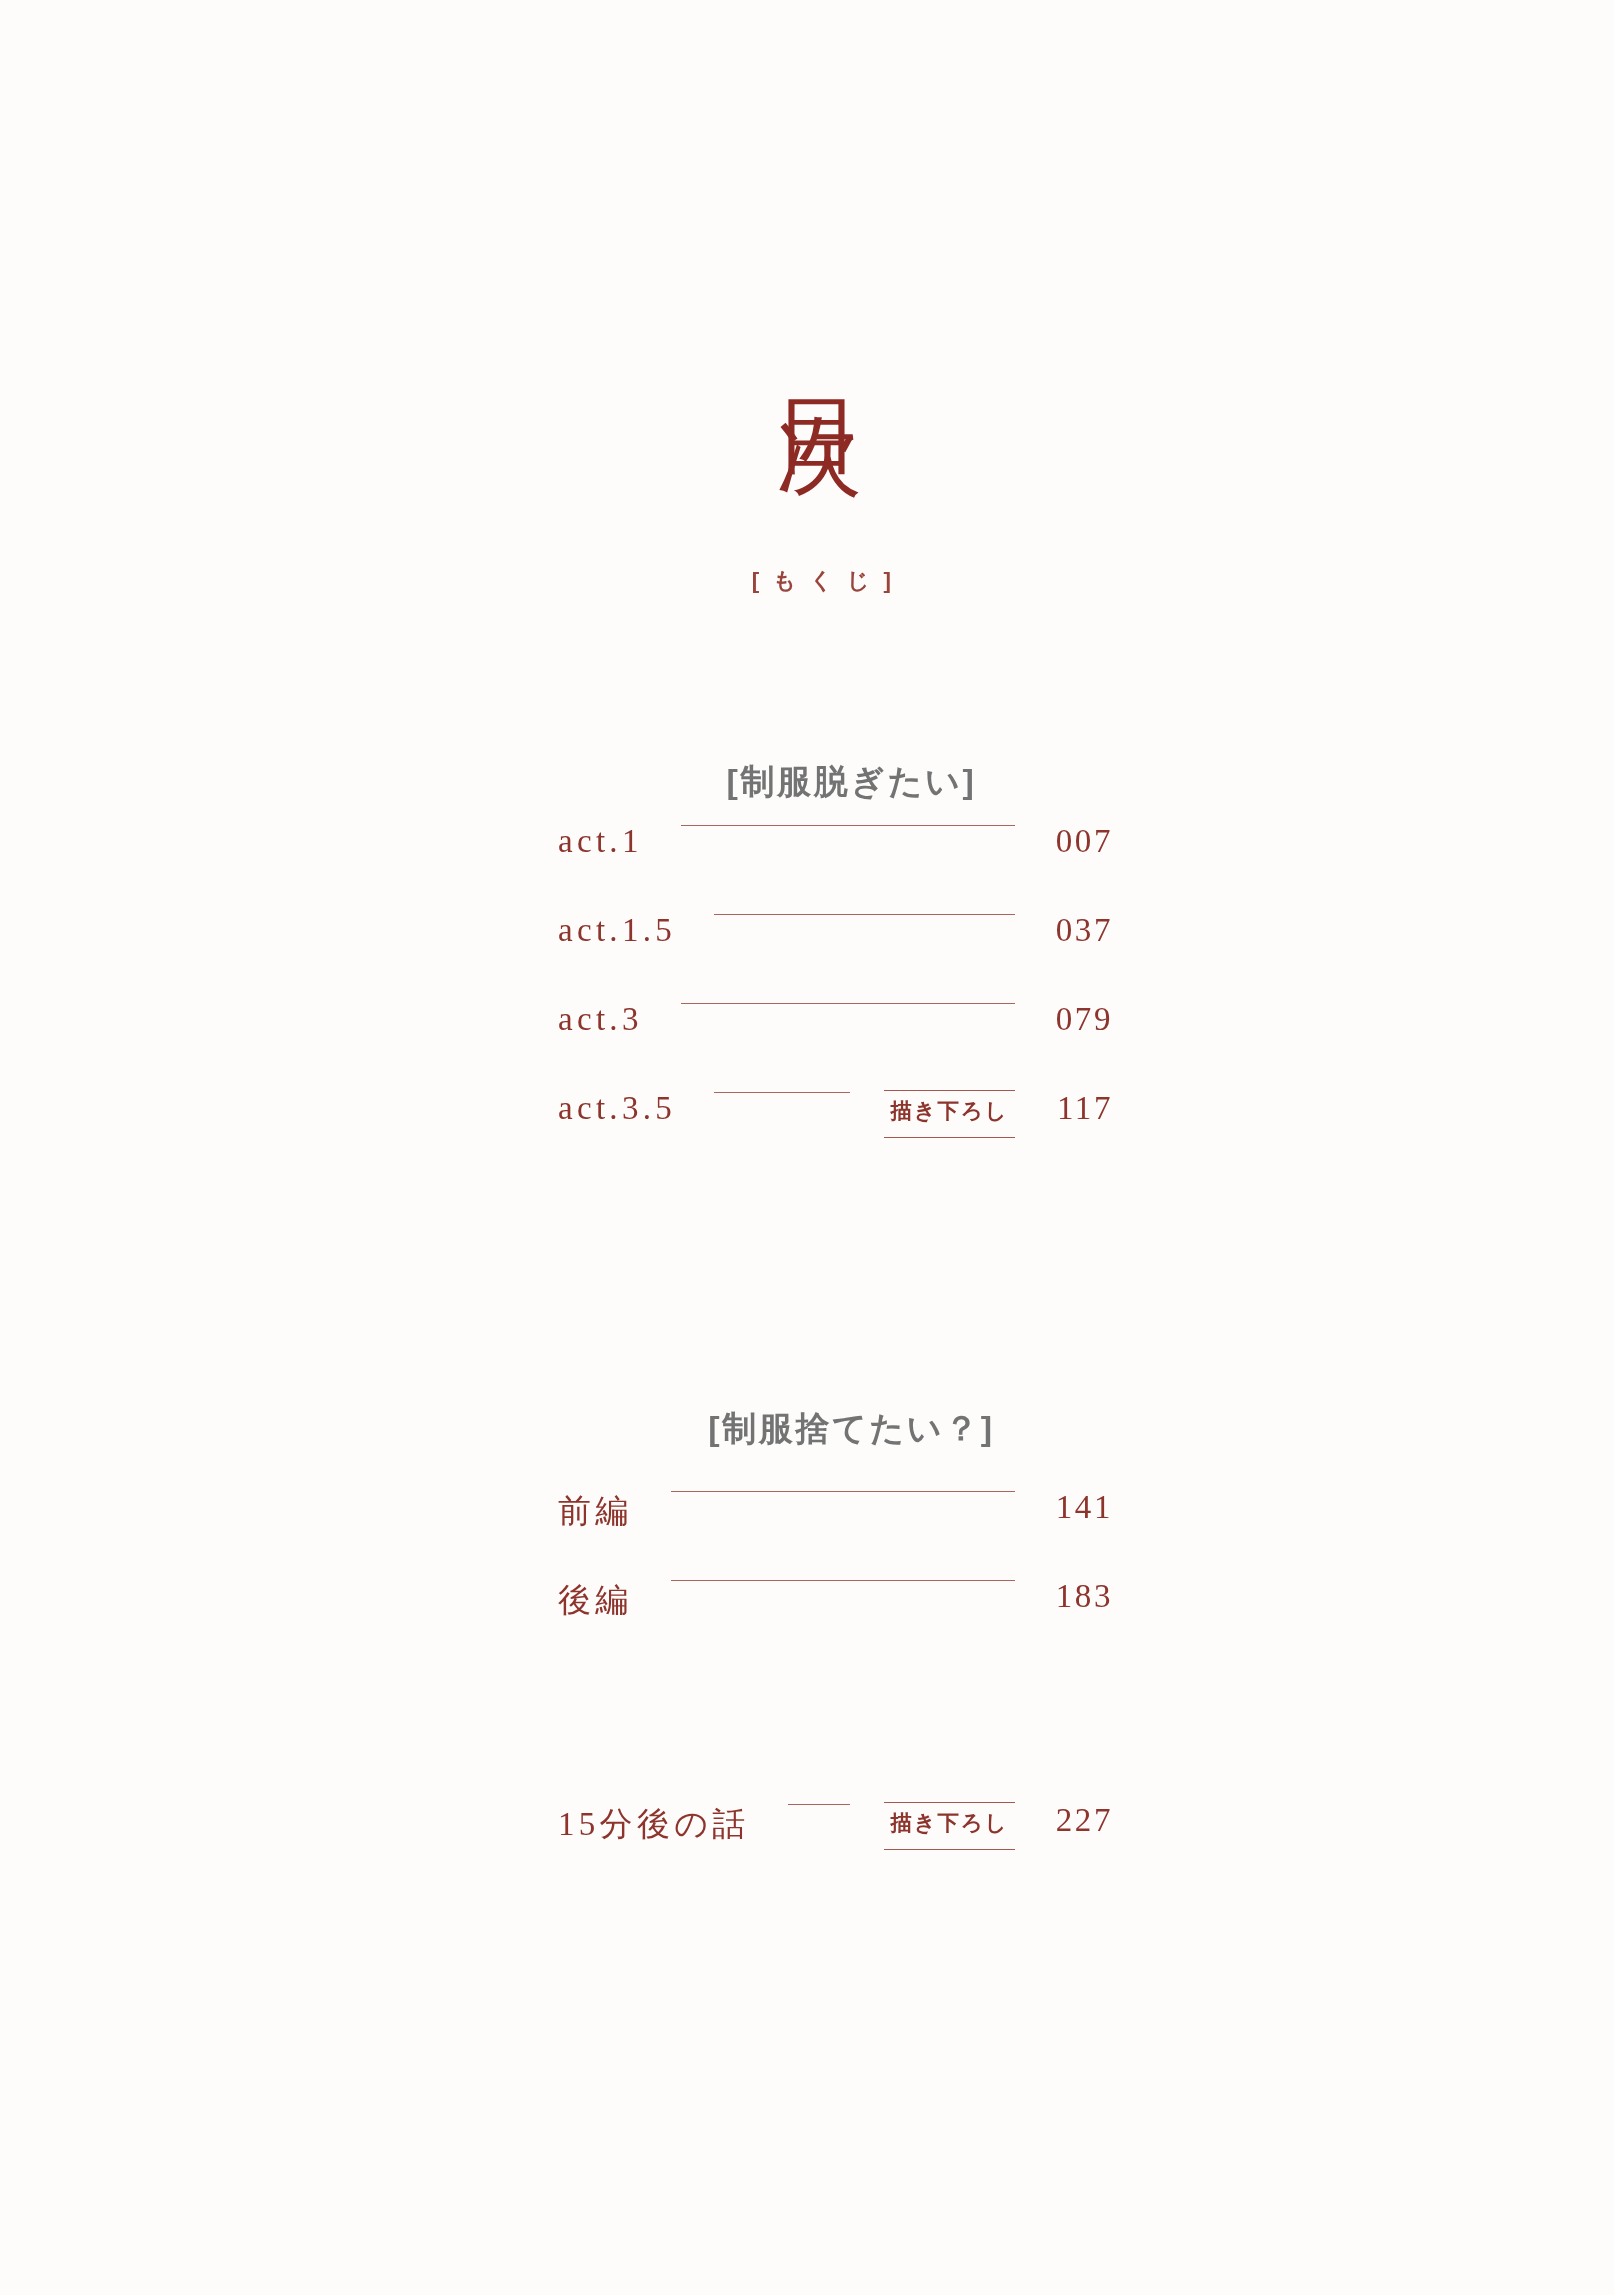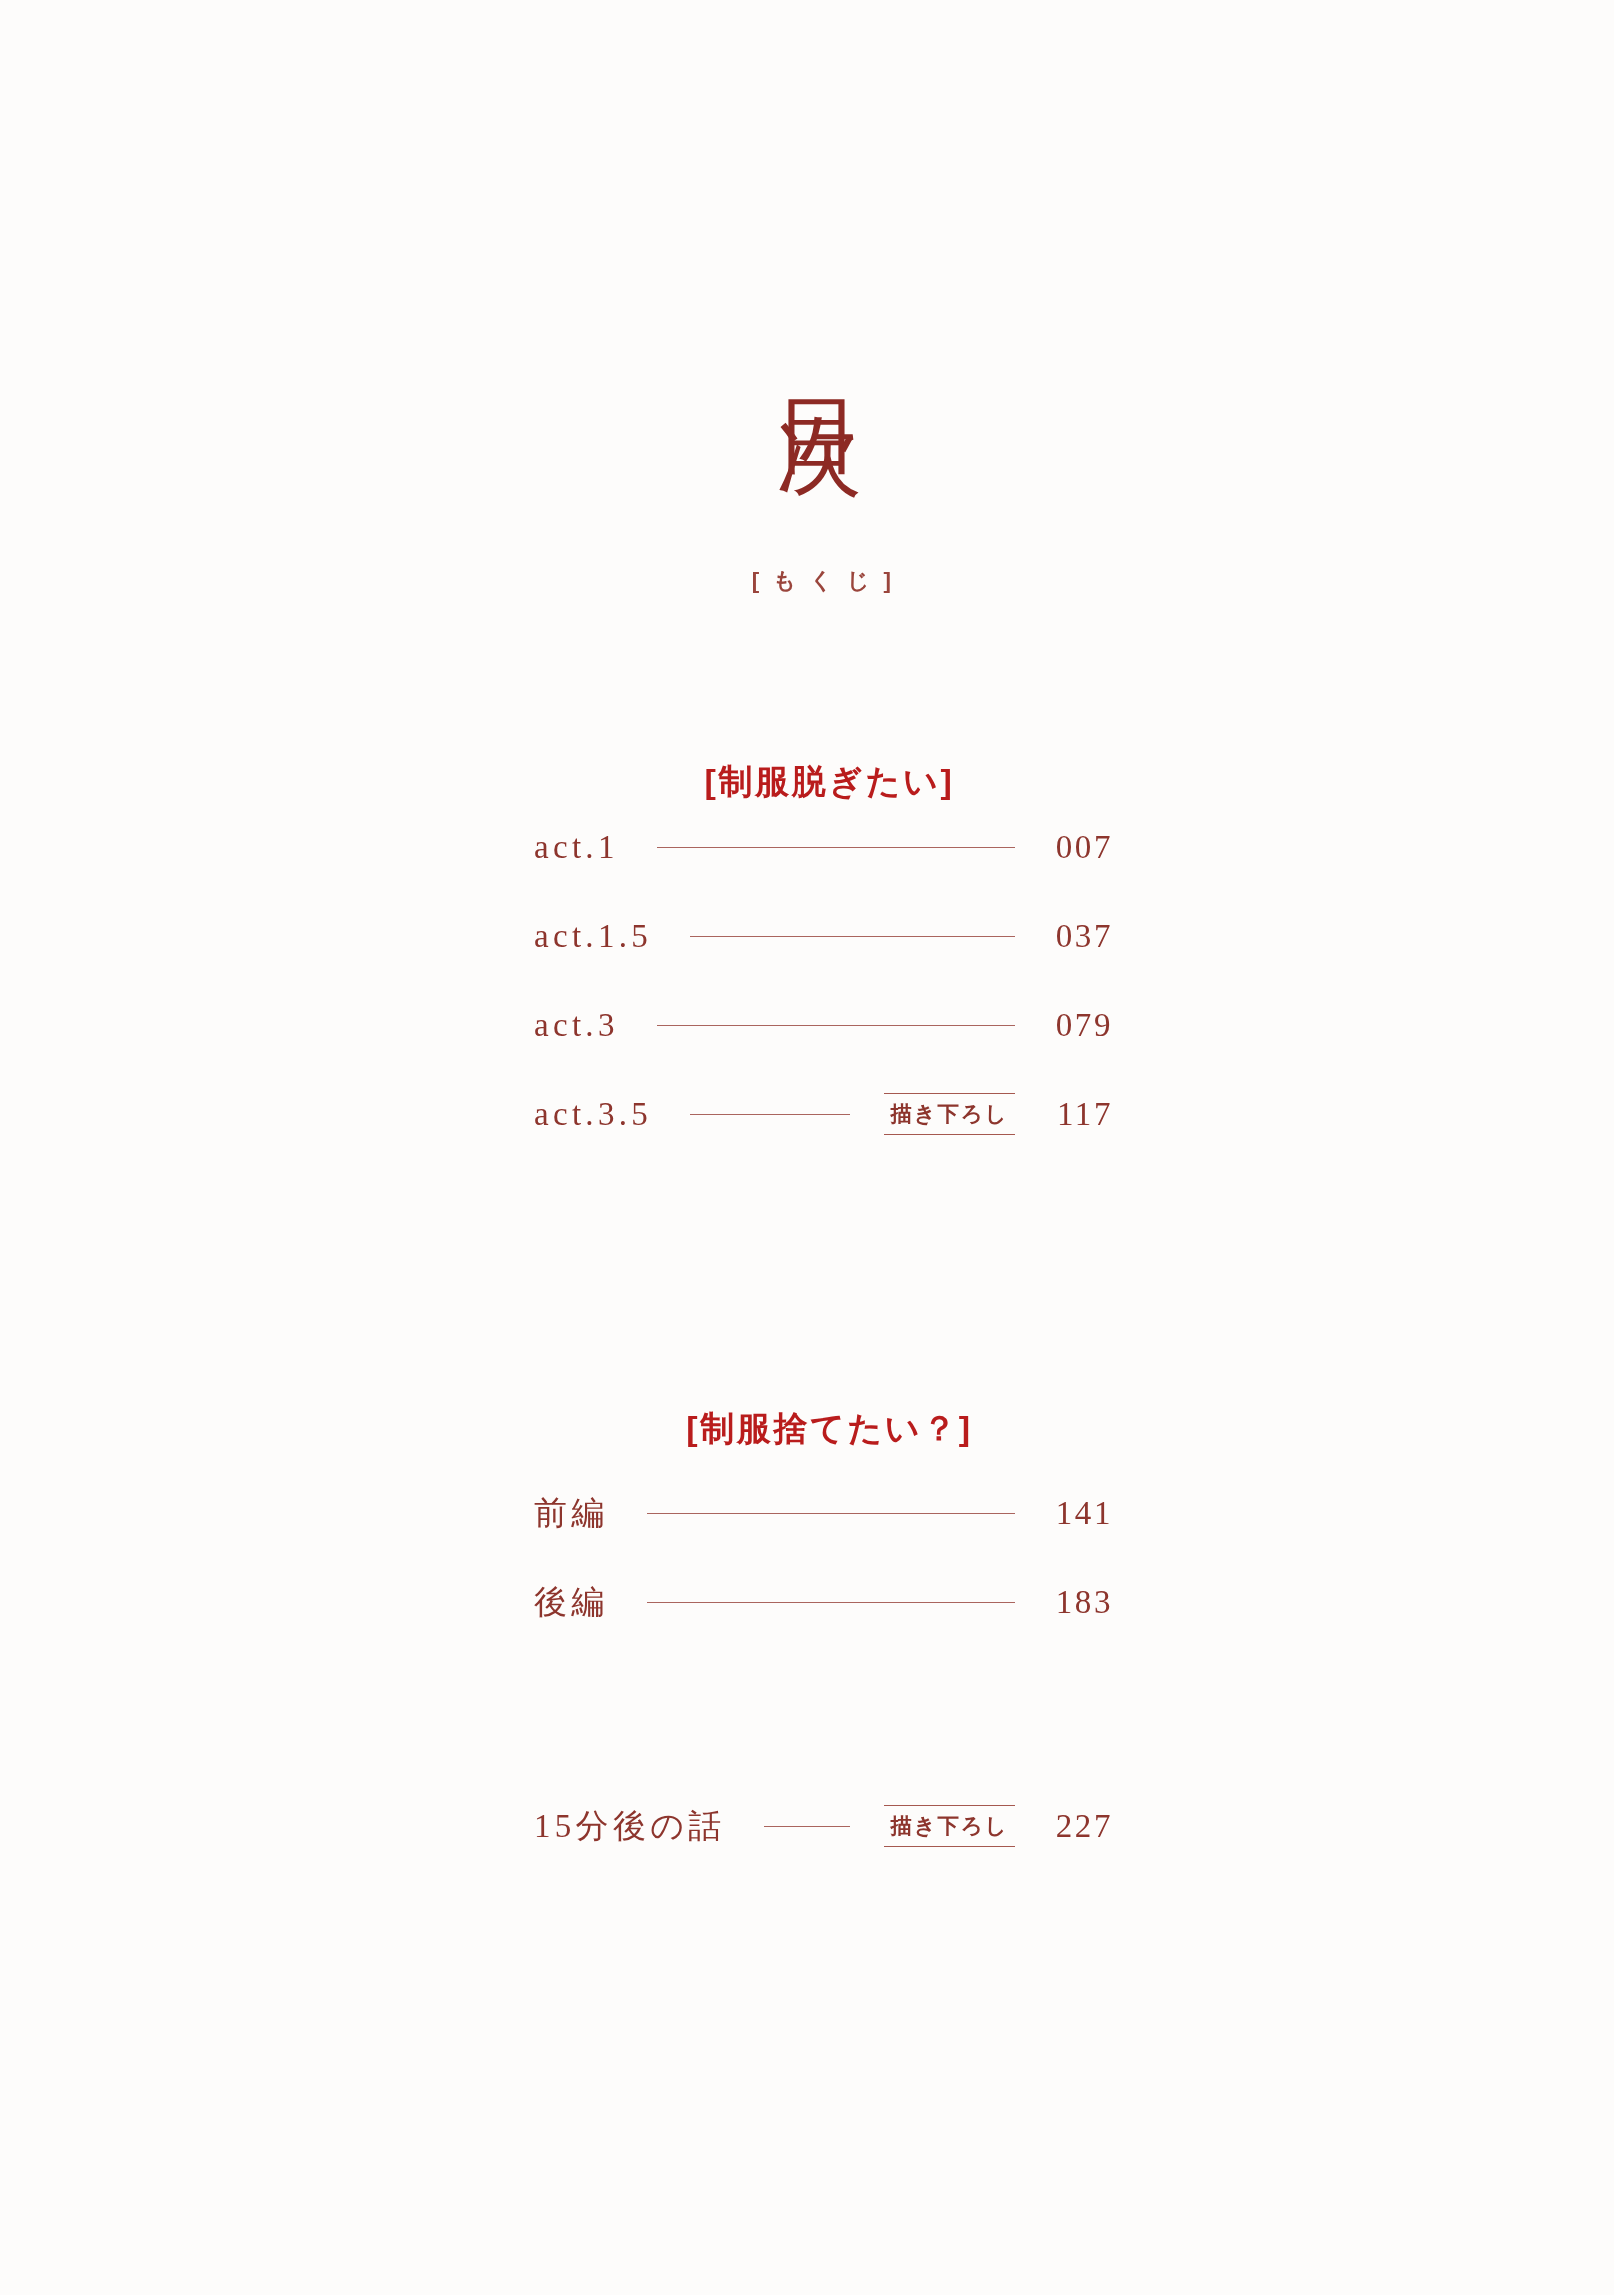--- a/index.html
+++ b/index.html
@@ -39,51 +39,51 @@
     font-weight: 600;
     font-size: 22.4px;
     letter-spacing: 0.62em;
     text-indent: 0.62em;
     color: #9a453c;
   }
 
   
   .section-header {
     position: absolute;
-    left: 540px;
+    left: 562px;
     width: 579px;
     text-align: center;
     font-family: "Liberation Sans", "DejaVu Sans", sans-serif;
     font-weight: 600;
     font-size: 34px;
     letter-spacing: 2.6px;
-    color: #b91c1c;
+    color: #737373;
     white-space: nowrap;
   }
   .sh1 { top: 759px; }
   .sh2 { top: 1406px; }
 
   
   .toc {
     position: absolute;
     left: 534px;
     width: 579px;
     list-style: none;
     margin: 0;
     padding: 0;
   }
   .toc1 { top: 823px; }
   .toc2 { top: 1489px; }
   .toc3 { top: 1802px; }
 
   .row {
     display: flex;
-    align-items: center;
     height: 48px;
     margin-bottom: 41px;
+    margin-left: 24px;
   }
   .label {
     font-size: 33px;
     letter-spacing: 4.3px;
     color: #8d352d;
     white-space: nowrap;
   }
   .leader {
     flex: 1;
     border-top: 1.7px solid #aa655e;

